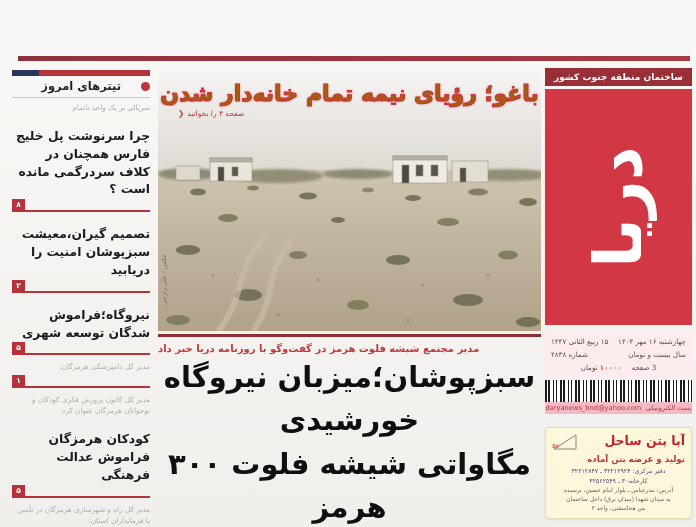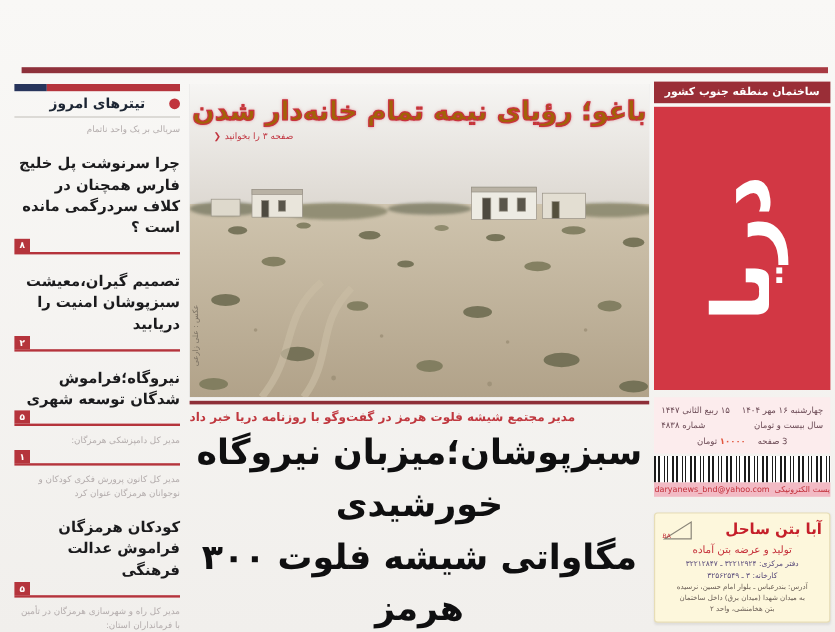--- a/index.html
+++ b/index.html
@@ -51,21 +51,21 @@
   .price{color:#e2573f;font-weight:bold}
   .barcode{height:22px;margin-top:2px;background:
     repeating-linear-gradient(90deg,#1c1c1c 0 2px,#fff 2px 3px,#1c1c1c 3px 5px,#fff 5px 8px,
     #1c1c1c 8px 9px,#fff 9px 11px,#1c1c1c 11px 12px,#fff 12px 15px)}
   .email-strip{height:12px;background:#f2bac4;color:#c2323c;font-size:6.7px;line-height:12px;
                display:flex;justify-content:center;gap:4px}
   .ad-box{margin-top:13px;background:#fdf7dc;border:1px solid #e7ddb6;border-radius:3px;
           padding:5px 6px 4px;box-shadow:0 1px 2px rgba(0,0,0,.08)}
   .ad-head{display:flex;justify-content:space-between;}
   .ad-title{color:#c51f2a;font-weight:bold;font-size:12.5px}
-  .ad-sub{color:#c5303a;font-size:8.6px;font-weight:normal;text-align:center;margin:3px 0 2px}
+  .ad-sub{color:#c5303a;font-size:8.6px;font-weight:bold;margin:3px 0 2px}
   .ad-line{font-size:6.2px;color:#584a7a;text-align:center;line-height:1.6}
   .ad-addr{font-size:5.9px;color:#6a5e55;text-align:center;line-height:1.55}
 </style>
 </head>
 <body>
 
 <div class="page">
 
   <div class="top-rule"></div>
 

